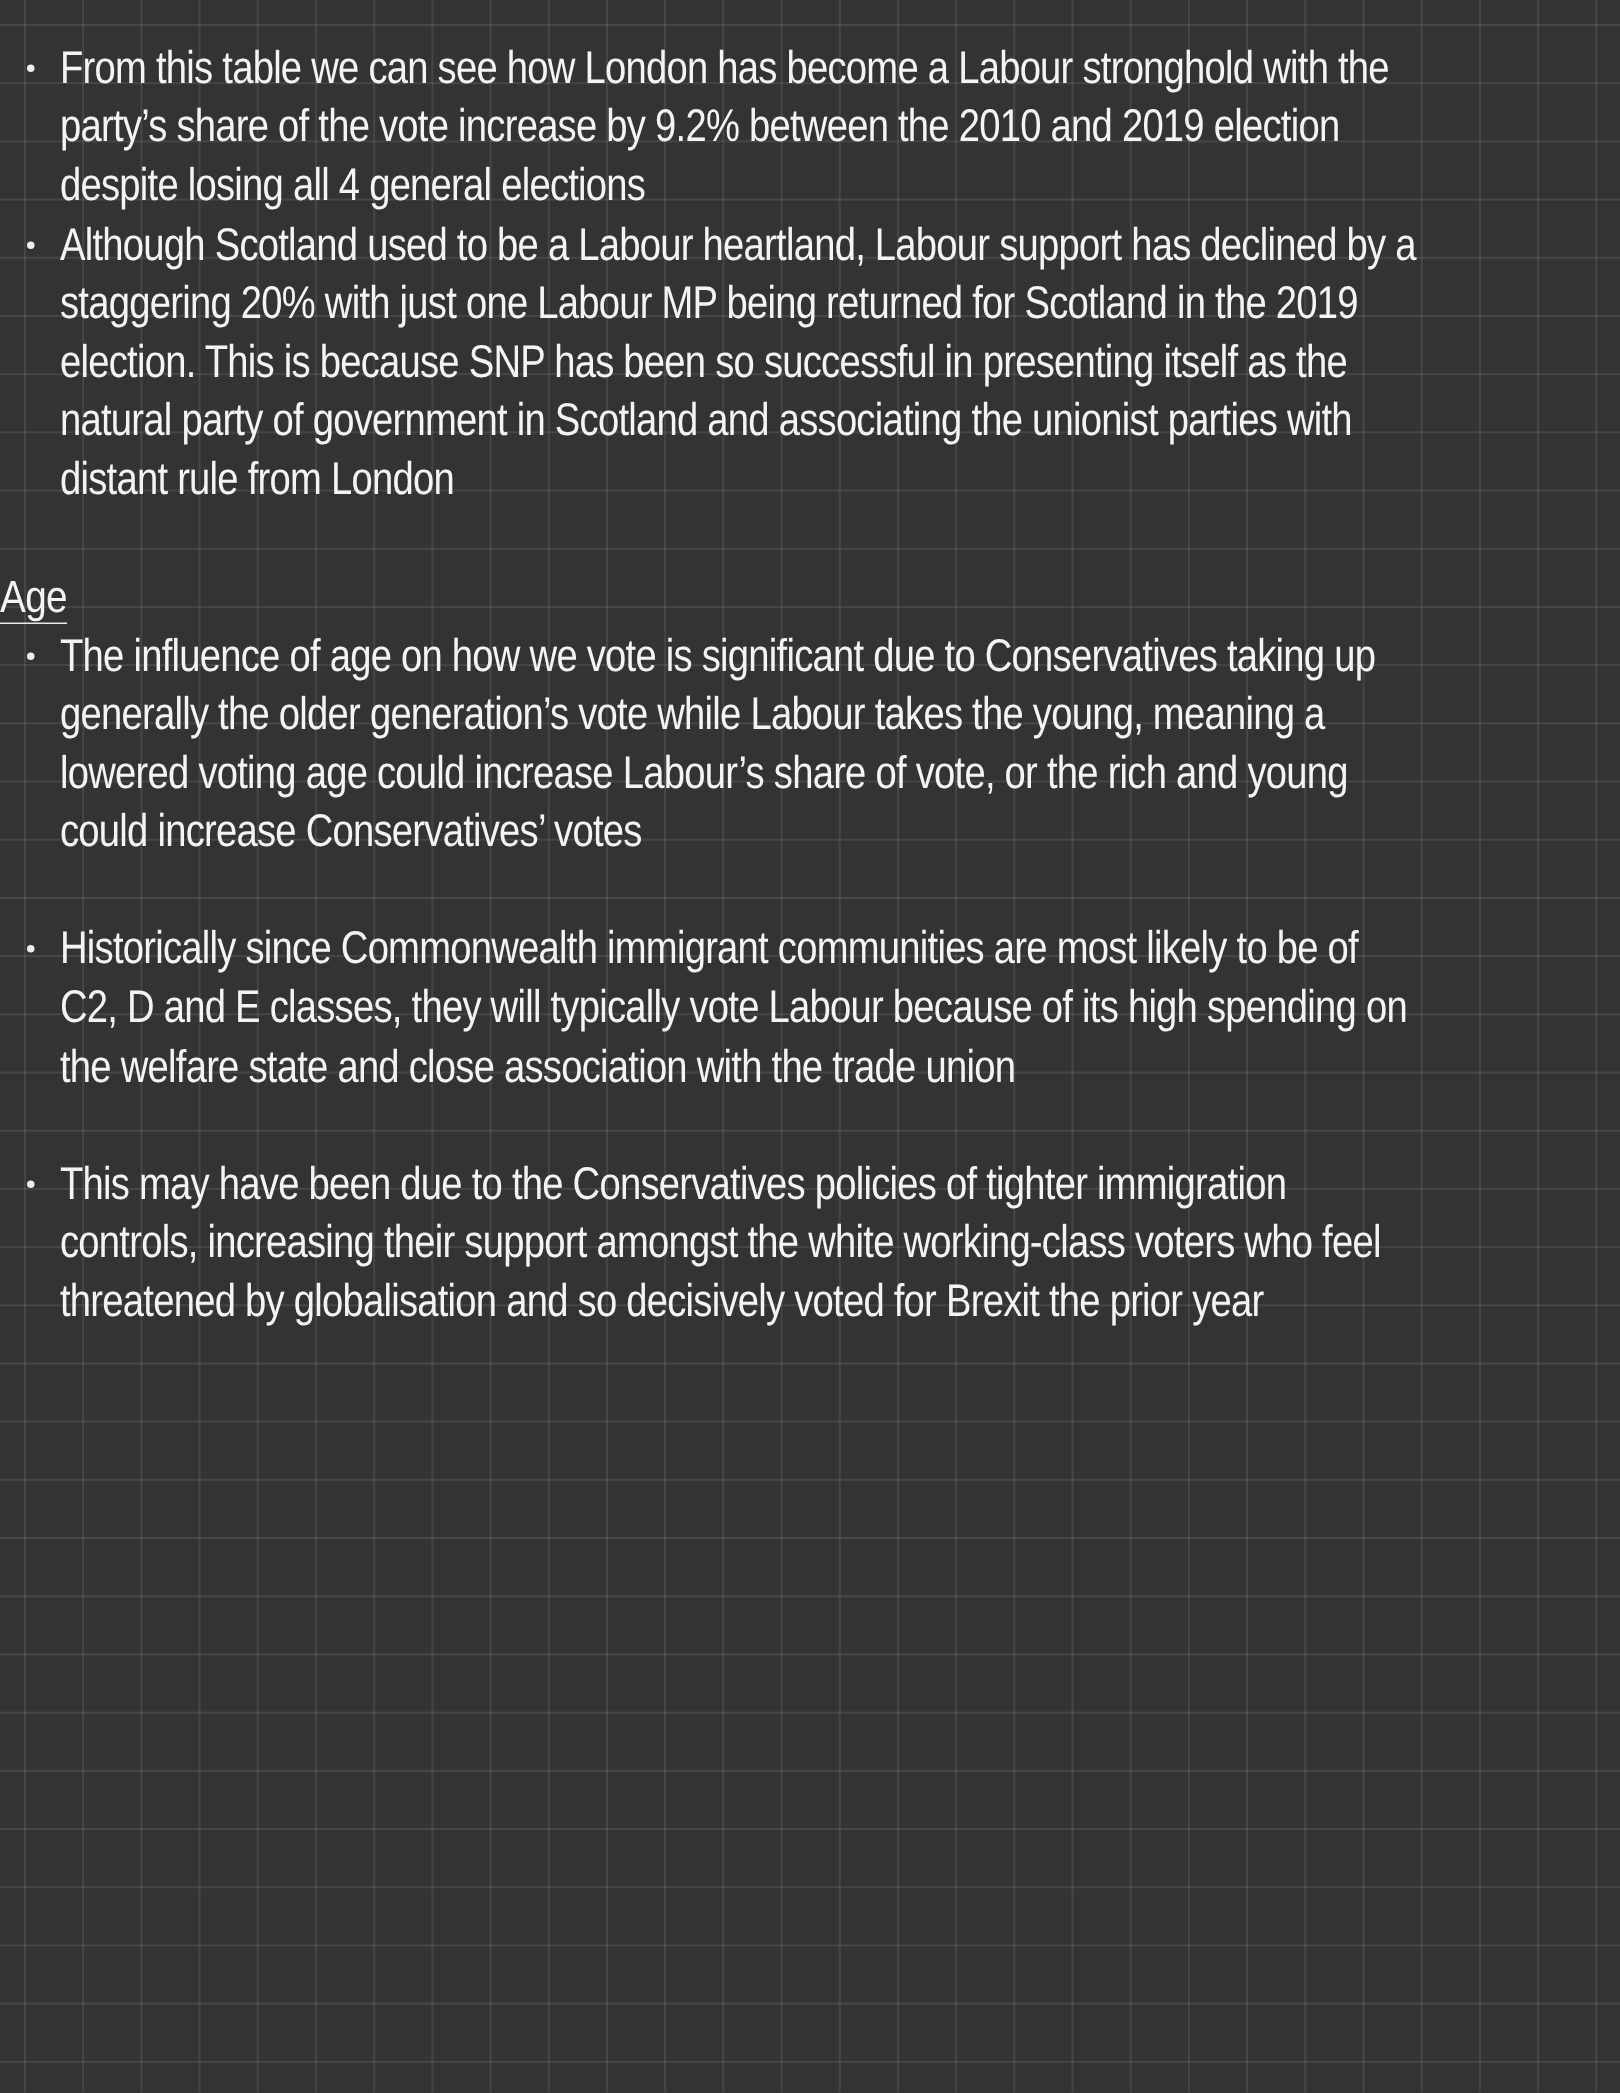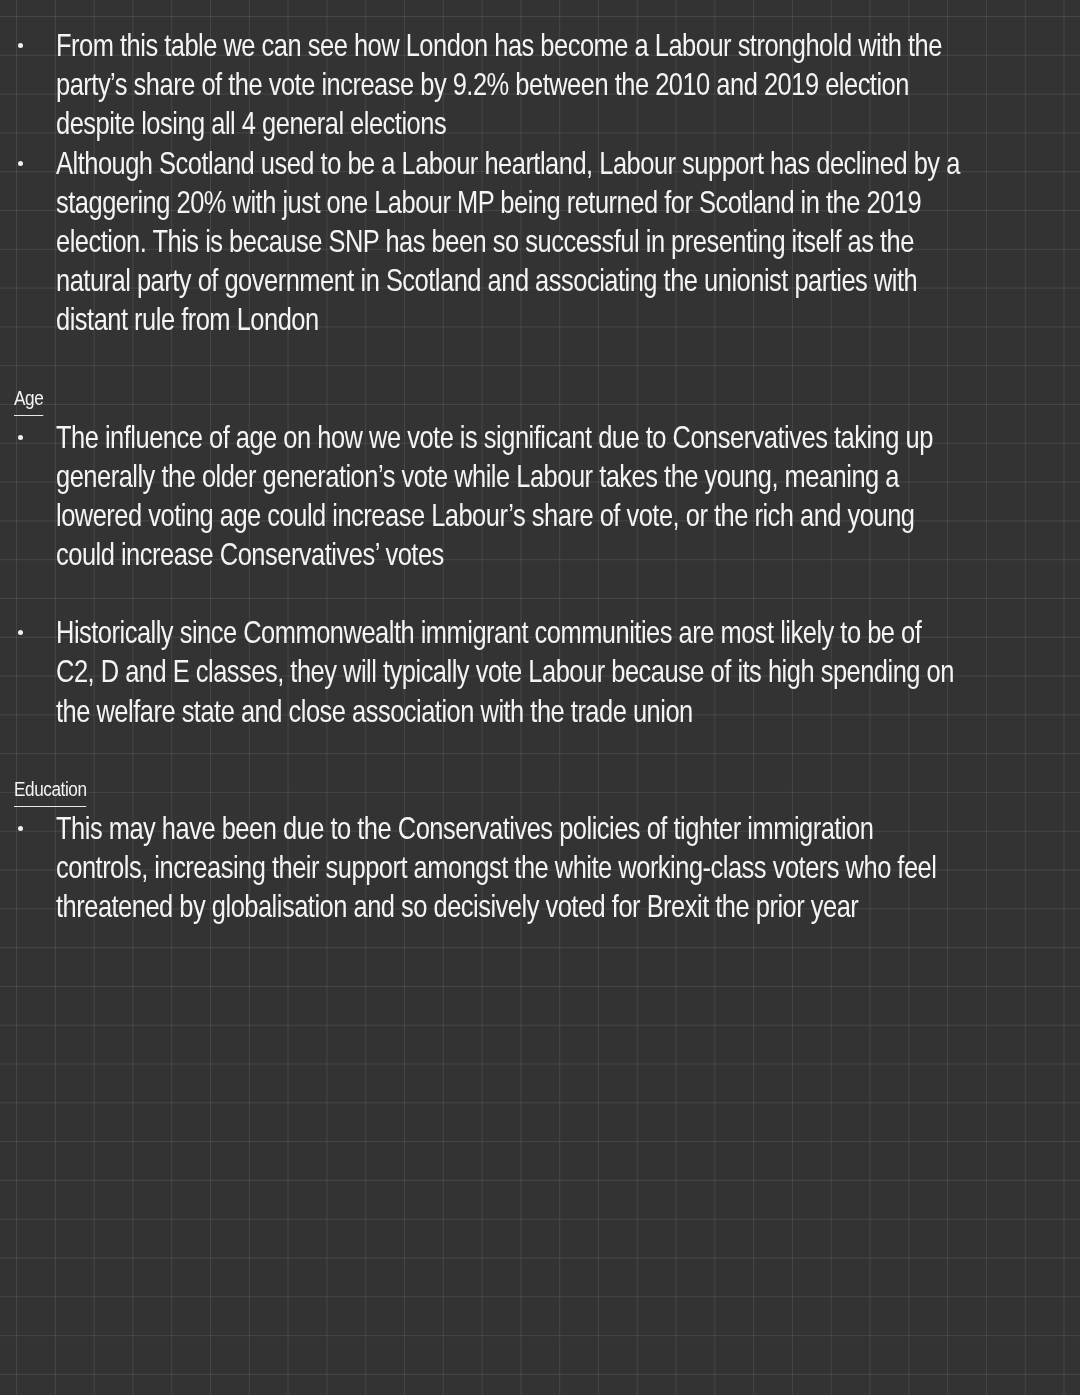--- a/index.html
+++ b/index.html
@@ -11,29 +11,29 @@
       linear-gradient(to bottom, rgba(255,255,255,0.09) 1px, transparent 1px);
     background-size: 38.8px 38.8px;
     background-position: 16px 16px;
     position: relative;
     font-family: "Liberation Sans", sans-serif;
     color: #f4f4f4;
   }
   .page { position: absolute; left: 0; top: 26px; width: 1080px; }
   .section { position: relative; }
   .heading {
-    position: relative; margin-left: 14px;
-    font-size: 20px; line-height: 39px; height: 39px;
+    position: relative; margin-left: 0;
+    font-size: 30px; line-height: 39px; height: 39px;
     letter-spacing: -0.5px;
   }
   .heading span {
     display: inline-block; transform: scaleX(0.86); transform-origin: left center;
     border-bottom: 1.5px solid #e8e8e8; line-height: 33px;
   }
-  .bullet-item { position: relative; padding-left: 56px; }
+  .bullet-item { position: relative; padding-left: 40px; }
   .bullet-dot {
     position: absolute; left: 18px; top: 17px;
     width: 5px; height: 5px; border-radius: 50%; background: #f0f0f0;
   }
   .bullet-line {
     display: block; white-space: nowrap;
     font-size: 30.5px; line-height: 39.2px; height: 39.2px;
     letter-spacing: -0.6px;
     transform: scaleX(0.835); transform-origin: left center;
   }
@@ -83,23 +83,20 @@
       <span class="bullet-dot"></span>
       <span class="bullet-line">Historically since Commonwealth immigrant communities are most likely to be of</span>
       <span class="bullet-line">C2, D and E classes, they will typically vote Labour because of its high spending on</span>
       <span class="bullet-line">the welfare state and close association with the trade union</span>
     </div>
   </div>
 
   <div class="gap"></div>
 
   <div class="section">
-    <div class="heading">
-      <span>Education</span>
-    </div>
     <div class="bullet-item">
       <span class="bullet-dot"></span>
       <span class="bullet-line">This may have been due to the Conservatives policies of tighter immigration</span>
       <span class="bullet-line">controls, increasing their support amongst the white working-class voters who feel</span>
       <span class="bullet-line">threatened by globalisation and so decisively voted for Brexit the prior year</span>
     </div>
   </div>
 
 </div>
 

